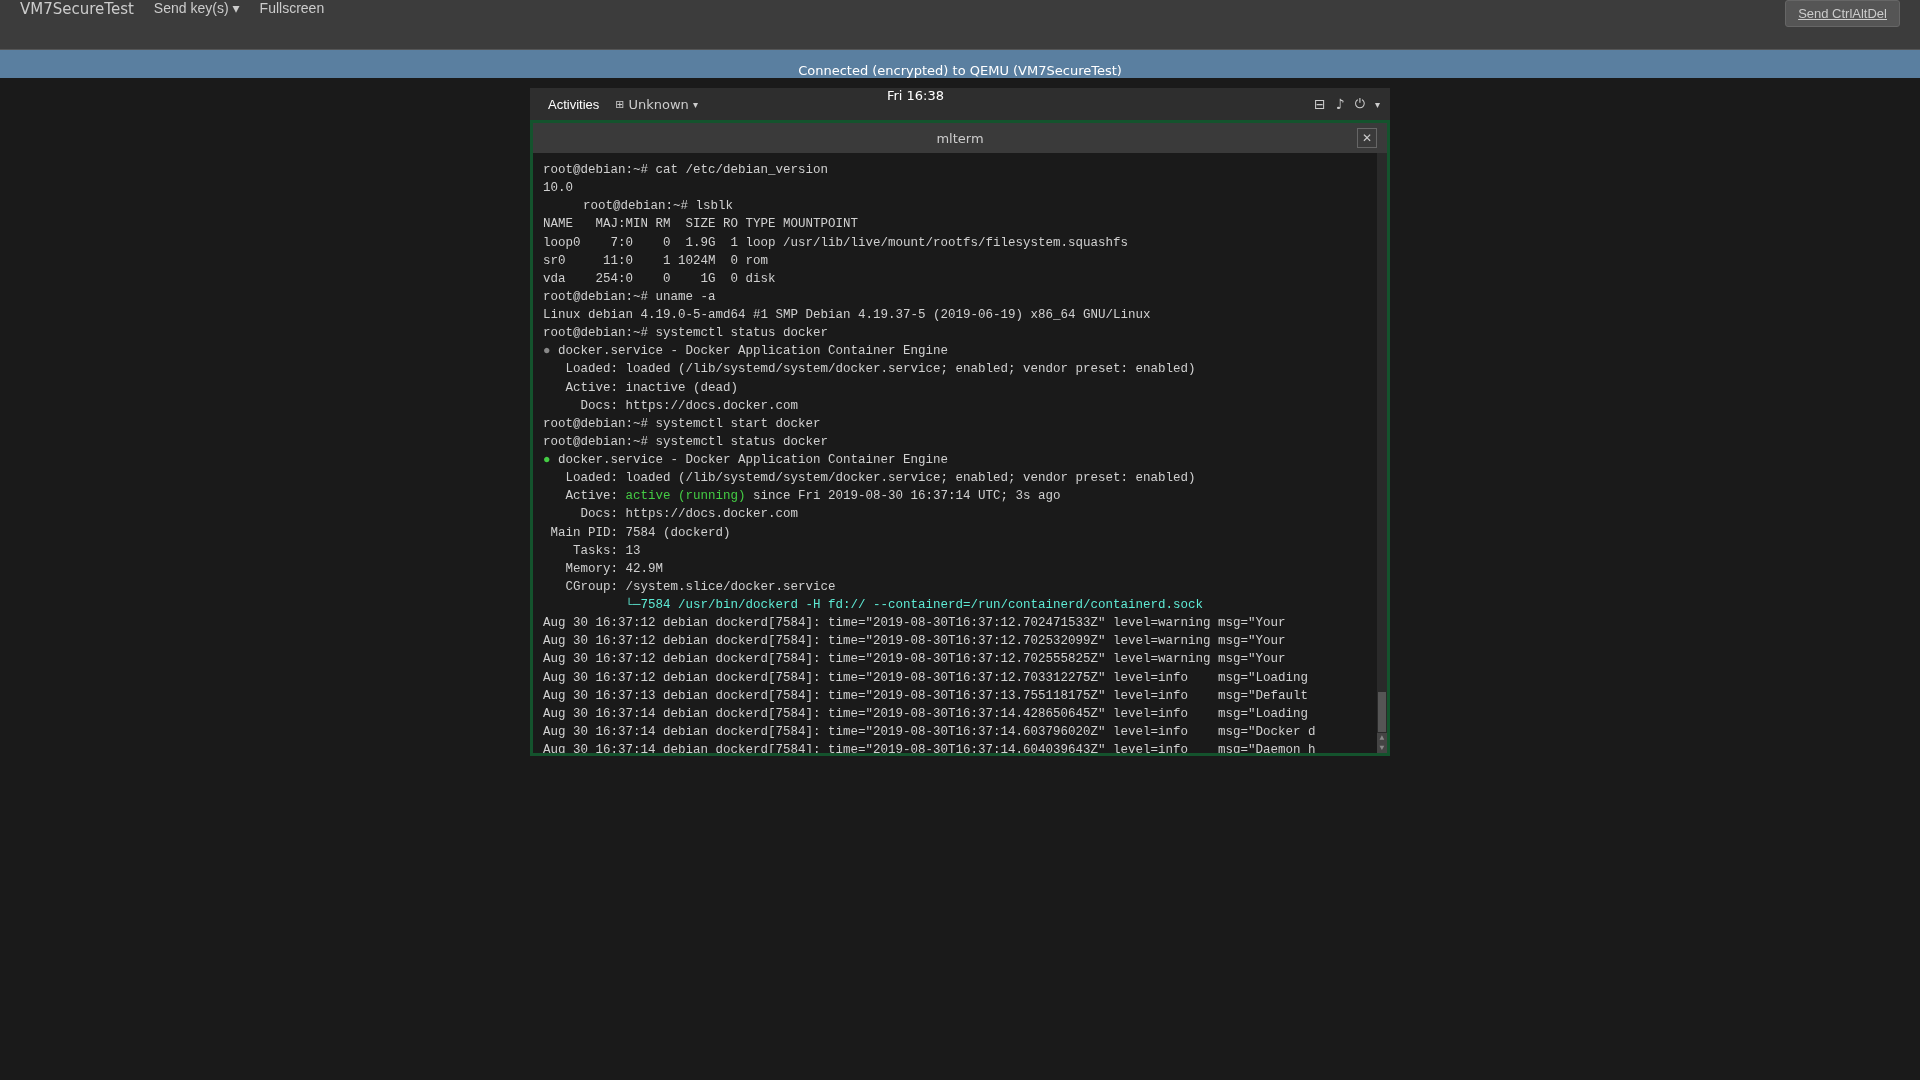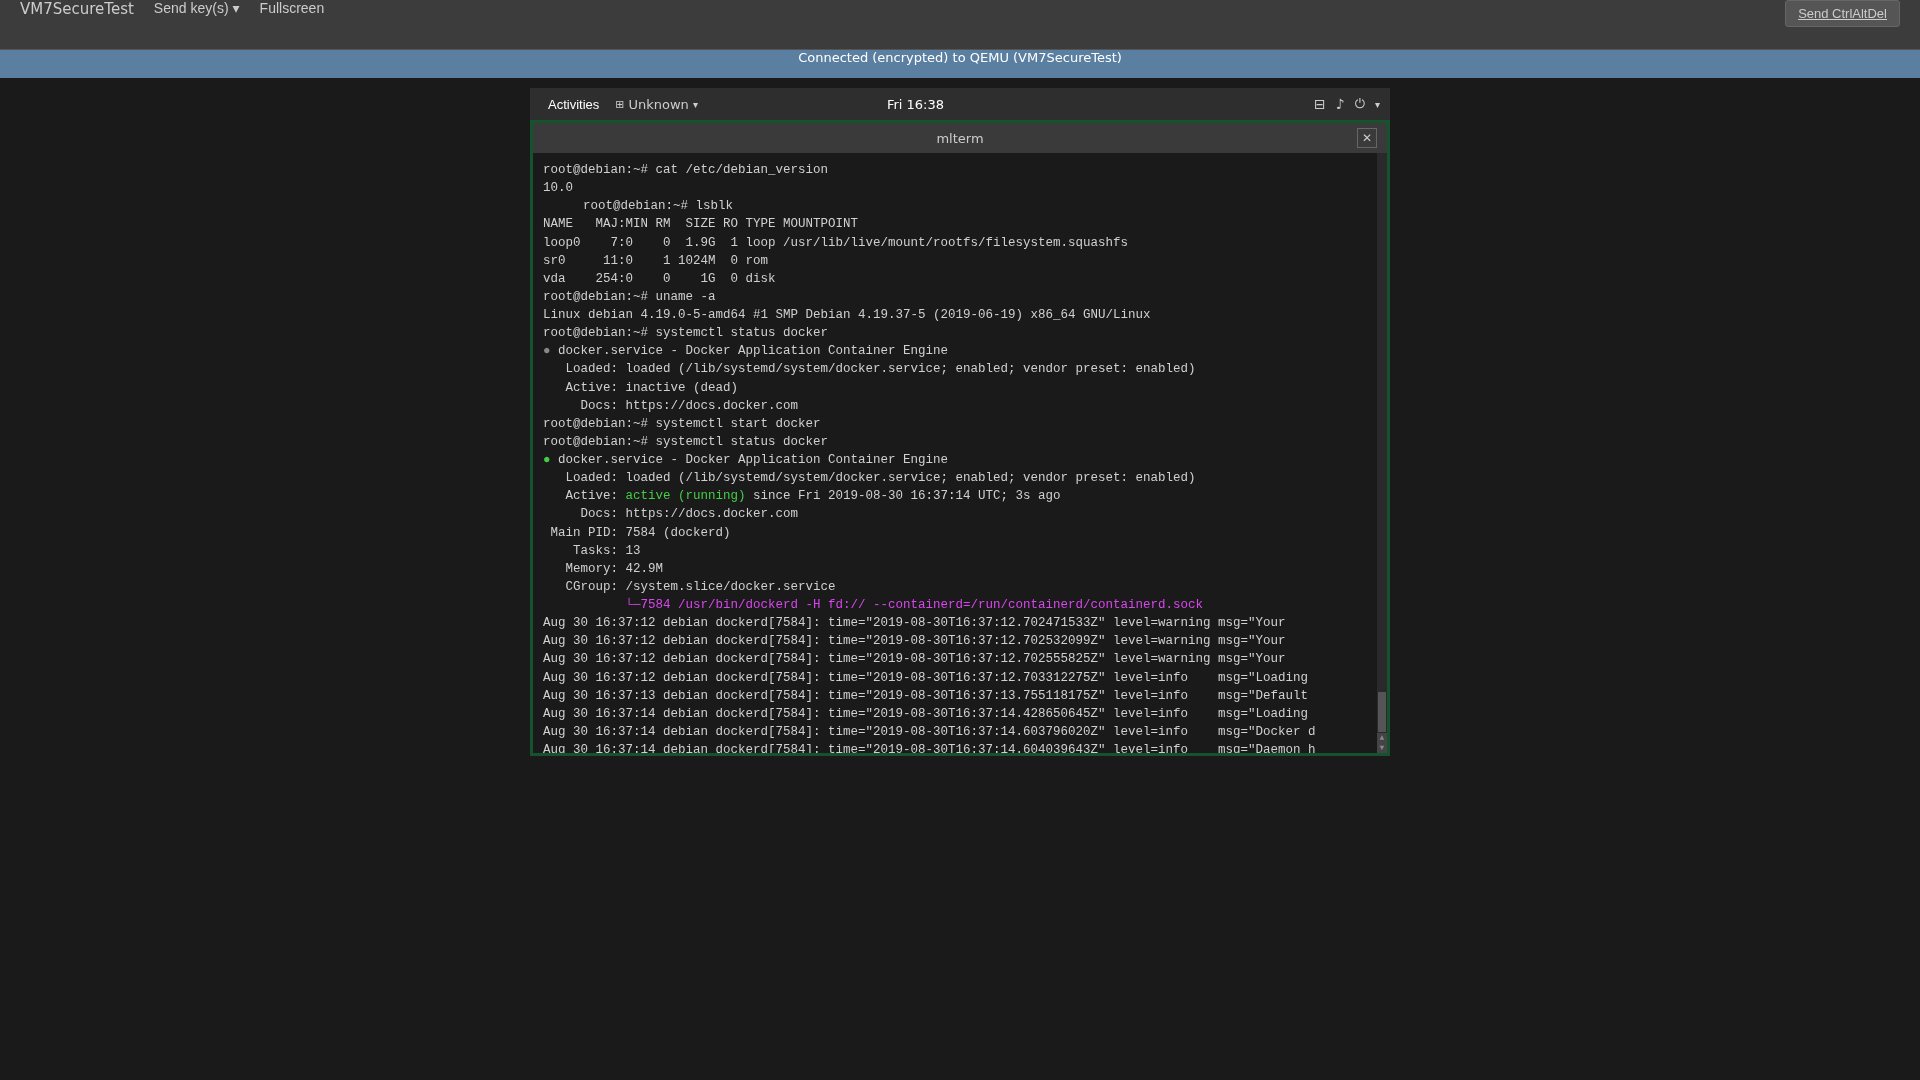--- a/index.html
+++ b/index.html
@@ -56,21 +56,21 @@
       border-radius: 3px;
       text-decoration: underline;
     }
 
     
     #status-bar {
       width: 100%;
       height: 28px;
       background: #5a7fa0;
       display: flex;
-      align-items: flex-start;
+      align-items: flex-end;
       justify-content: center;
     }
     #status-text {
       color: #fff;
       font-size: 13px;
     }
 
     
     #vm-display {
       width: 100%;
@@ -87,22 +87,21 @@
       width: 860px;
       background: #1a1a1a;
     }
 
     
     #gnome-bar {
       width: 100%;
       height: 32px;
       background: #2e2e2e;
       display: flex;
-      align-items: center;
-      padding: 6px 10px;
+      padding: 0 10px;
       gap: 8px;
     }
 
     
     #terminal-window {
       width: 860px;
       background: #1a1a1a;
       border: 3px solid #14532d;
     }
     #terminal-titlebar {
@@ -248,21 +247,21 @@
             <div class="terminal-line"><span style="color:#d0d0d0;">root@debian:~# systemctl start docker</span></div>
             <div class="terminal-line"><span style="color:#d0d0d0;">root@debian:~# systemctl status docker</span></div>
             <div class="terminal-line"><span style="color:#44cc44;">●</span><span style="color:#d0d0d0;"> docker.service - Docker Application Container Engine</span></div>
             <div class="terminal-line"><span style="color:#d0d0d0;">   Loaded: loaded (/lib/systemd/system/docker.service; enabled; vendor preset: enabled)</span></div>
             <div class="terminal-line"><span style="color:#d0d0d0;">   Active: </span><span style="color:#44cc44;">active (running)</span><span style="color:#d0d0d0;"> since Fri 2019-08-30 16:37:14 UTC; 3s ago</span></div>
             <div class="terminal-line"><span style="color:#d0d0d0;">     Docs: https://docs.docker.com</span></div>
             <div class="terminal-line"><span style="color:#d0d0d0;"> Main PID: 7584 (dockerd)</span></div>
             <div class="terminal-line"><span style="color:#d0d0d0;">    Tasks: 13</span></div>
             <div class="terminal-line"><span style="color:#d0d0d0;">   Memory: 42.9M</span></div>
             <div class="terminal-line"><span style="color:#d0d0d0;">   CGroup: /system.slice/docker.service</span></div>
-            <div class="terminal-line"><span style="color:#d946ef;">           └─7584 /usr/bin/dockerd -H fd:// --containerd=/run/containerd/containerd.sock</span></div>
+            <div class="terminal-line"><span style="color:#5eead4;">           └─7584 /usr/bin/dockerd -H fd:// --containerd=/run/containerd/containerd.sock</span></div>
             <div class="terminal-line"><span style="color:#d0d0d0;"></span></div>
             <div class="terminal-line"><span style="color:#d0d0d0;">Aug 30 16:37:12 debian dockerd[7584]: time="2019-08-30T16:37:12.702471533Z" level=warning msg="Your</span></div>
             <div class="terminal-line"><span style="color:#d0d0d0;">Aug 30 16:37:12 debian dockerd[7584]: time="2019-08-30T16:37:12.702532099Z" level=warning msg="Your</span></div>
             <div class="terminal-line"><span style="color:#d0d0d0;">Aug 30 16:37:12 debian dockerd[7584]: time="2019-08-30T16:37:12.702555825Z" level=warning msg="Your</span></div>
             <div class="terminal-line"><span style="color:#d0d0d0;">Aug 30 16:37:12 debian dockerd[7584]: time="2019-08-30T16:37:12.703312275Z" level=info    msg="Loading</span></div>
             <div class="terminal-line"><span style="color:#d0d0d0;">Aug 30 16:37:13 debian dockerd[7584]: time="2019-08-30T16:37:13.755118175Z" level=info    msg="Default</span></div>
             <div class="terminal-line"><span style="color:#d0d0d0;">Aug 30 16:37:14 debian dockerd[7584]: time="2019-08-30T16:37:14.428650645Z" level=info    msg="Loading</span></div>
             <div class="terminal-line"><span style="color:#d0d0d0;">Aug 30 16:37:14 debian dockerd[7584]: time="2019-08-30T16:37:14.603796020Z" level=info    msg="Docker d</span></div>
             <div class="terminal-line"><span style="color:#d0d0d0;">Aug 30 16:37:14 debian dockerd[7584]: time="2019-08-30T16:37:14.604039643Z" level=info    msg="Daemon h</span></div>
           </div>

